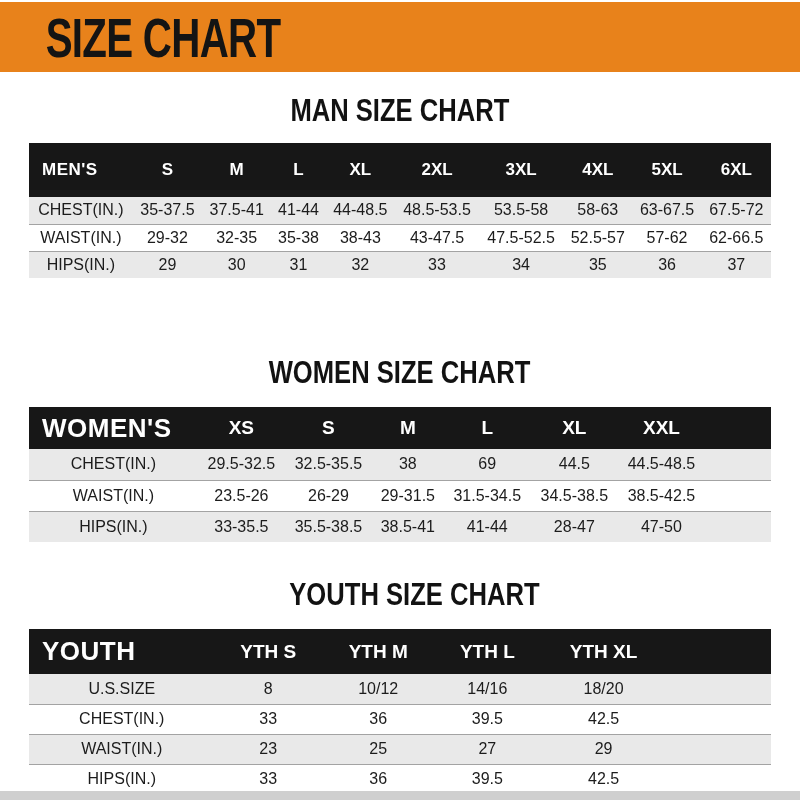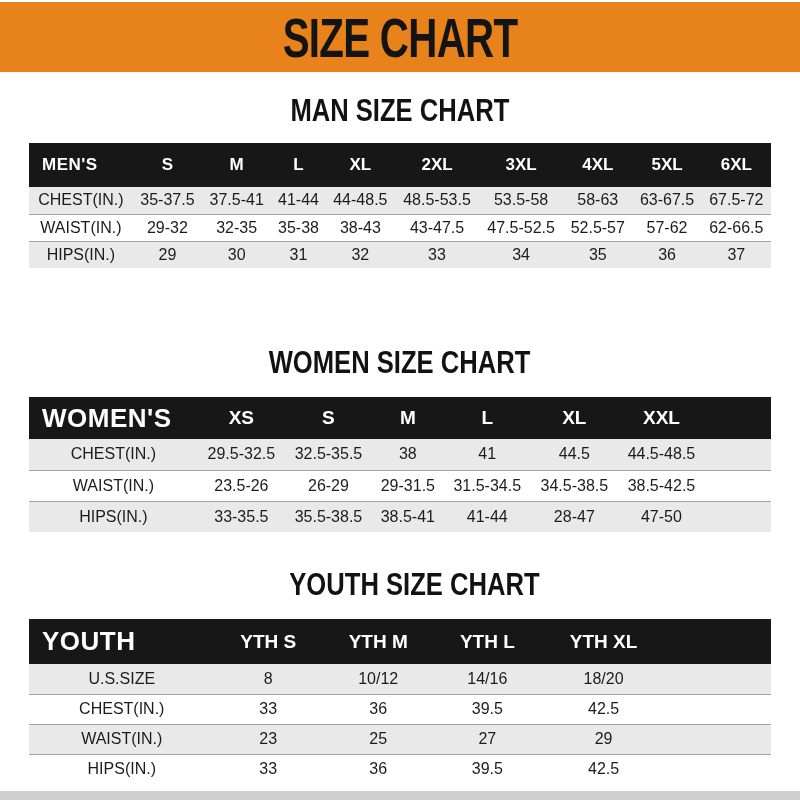--- a/index.html
+++ b/index.html
@@ -2,21 +2,21 @@
 <html><head>
 <meta charset="utf-8">
 <style>
   html,body{margin:0;padding:0;background:#fff;}
   .page{
     width:800px;height:800px;overflow:hidden;position:relative;
     background:#ffffff;font-family:"Liberation Sans",sans-serif;
   }
   
   .banner{
-    height:70px;margin-top:2px;display:flex;align-items:center;justify-content:center;
+    height:70px;margin-top:2px;display:flex;align-items:center;
     background:#E8821B;
   }
   .banner-title{
     display:inline-block;color:#141414;font-weight:700;font-size:56px;
     transform:scaleX(0.72);transform-origin:center;letter-spacing:-1px;white-space:nowrap;
   }
   
   .section-title{
     margin:0;text-align:center;color:#121212;font-weight:700;font-size:32px;
   }
@@ -28,21 +28,21 @@
   table{border-collapse:collapse;width:742px;margin:0 auto;table-layout:auto;}
   thead tr{background:#171717;color:#ffffff;}
   th{font-weight:700;text-align:center;padding:2px 4px;}
   th.label-cell{text-align:left;padding-left:13px;font-size:25px;letter-spacing:0.5px;white-space:nowrap;}
   tbody tr{background:#ffffff;}
   tbody tr:nth-child(odd){background:#E9E9E9;}
   tbody tr + tr{border-top:1px solid #a3a3a3;}
   td{text-align:center;font-size:16px;color:#1c1c1c;padding:2px 4px;white-space:nowrap;}
   td.label-cell{font-size:16px;}
   .spacer{padding:0;}
-  .table-men thead tr{height:44px;}
+  .table-men thead tr{height:54px;}
   .table-men th{font-size:17px;}
   .table-men tbody tr{height:27px;}
   .table-women thead tr{height:42px;}
   .table-women th{font-size:19px;}
   .table-women tbody tr{height:31px;}
   .table-women .spacer{width:66px;}
   .table-youth thead tr{height:45px;}
   .table-youth th{font-size:19px;}
   .table-youth tbody tr{height:30px;}
   .table-youth .spacer{width:104px;}
@@ -138,21 +138,21 @@
           <th>XXL</th>
           <th class="spacer"></th>
         </tr>
       </thead>
       <tbody>
         <tr>
           <td class="label-cell">CHEST(IN.)</td>
           <td>29.5-32.5</td>
           <td>32.5-35.5</td>
           <td>38</td>
-          <td>41</td>
+          <td>69</td>
           <td>44.5</td>
           <td>44.5-48.5</td>
           <td class="spacer"></td>
         </tr>
         <tr>
           <td class="label-cell">WAIST(IN.)</td>
           <td>23.5-26</td>
           <td>26-29</td>
           <td>29-31.5</td>
           <td>31.5-34.5</td>

